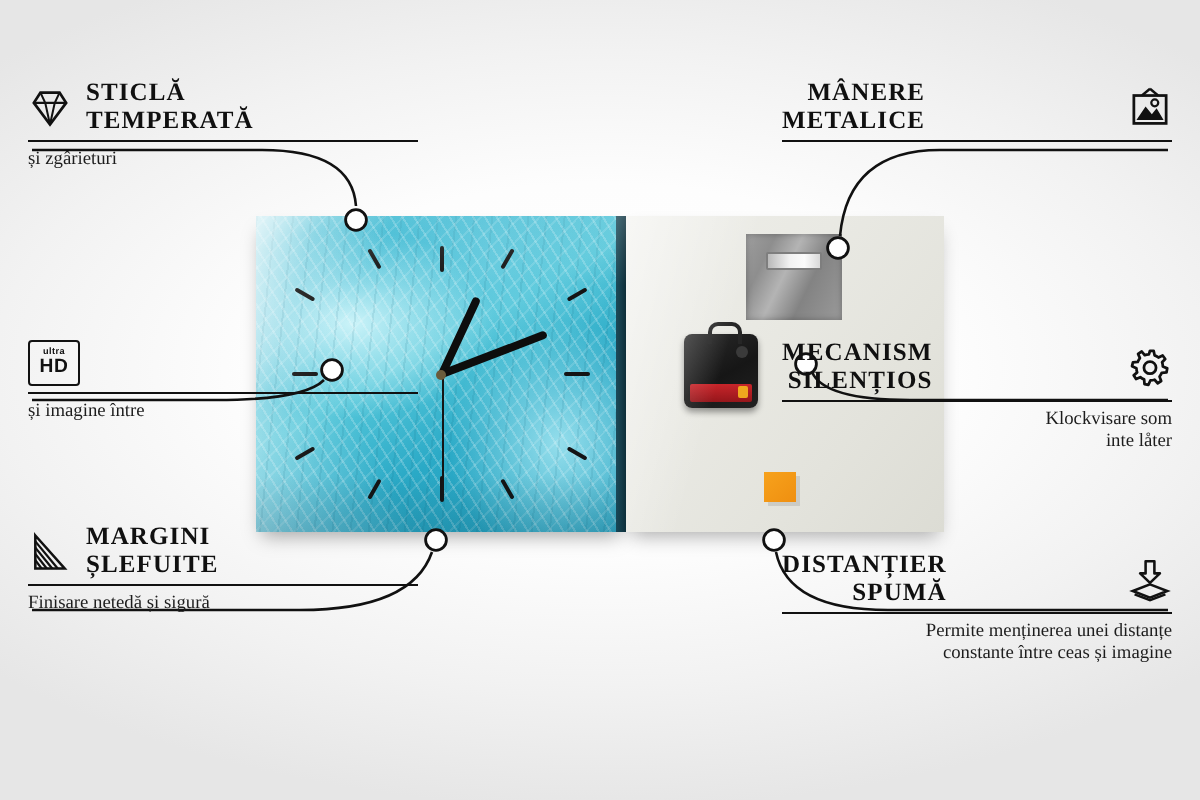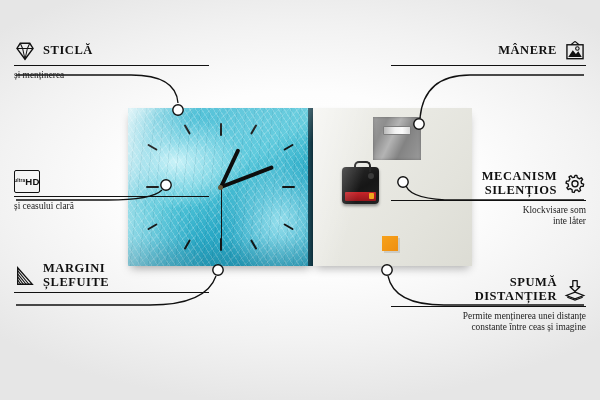--- a/index.html
+++ b/index.html
@@ -119,26 +119,26 @@
   .feat .title{
     font-size:12.5px;font-weight:bold;letter-spacing:.55px;color:#101010;
     line-height:13.5px;text-transform:uppercase;
   }
   .feat .rule{height:1px;background:#111;margin:3px 0 4px;}
   .feat .sub{
     font-size:9.4px;line-height:11.4px;color:#1d1d1d;
   }
   .feat.left .head{justify-content:flex-start;}
   .feat.left .title,.feat.left .sub{text-align:left;}
-  .feat.right .head{justify-content:flex-end;}
+  .feat.right .head{justify-content:space-between;}
   .feat.right .title,.feat.right .sub{text-align:right;}
   .icon{width:22px;height:22px;flex:0 0 22px;display:block;}
   .hd{
     width:24px;height:21px;flex:0 0 24px;border:1.4px solid #111;border-radius:2px;
-    display:flex;align-items:center;justify-content:center;line-height:1;
+    display:flex;flex-direction:column;align-items:center;justify-content:center;line-height:1;
   }
   .hd .u{font-size:4.6px;font-weight:bold;letter-spacing:.2px;color:#111;
     font-family:"Liberation Sans",sans-serif;}
   .hd .h{font-size:9.6px;font-weight:bold;letter-spacing:.3px;color:#111;
     font-family:"Liberation Sans",sans-serif;margin-top:.5px;}
 
   
   #f-glass{left:14px;top:40px;}
   #f-print{left:14px;top:170px;}
   #f-edge{left:14px;top:262px;}
@@ -242,59 +242,64 @@
   </svg>
 
   <div class="feat left" id="f-glass">
     <div class="head">
       <svg class="icon" viewBox="0 0 24 24">
         <path d="M3.2 9.2 L12 21 L20.8 9.2 L17.2 3.6 H6.8 Z" fill="none" stroke="#111" stroke-width="1.5"></path>
         <path d="M3.2 9.2 H20.8 M6.8 3.6 L9.4 9.2 L12 21 M17.2 3.6 L14.6 9.2 L12 21 M9.4 9.2 H14.6" fill="none" stroke="#111" stroke-width="1.1"></path>
       </svg>
       <div>
         <div class="title">STICLĂ</div>
-      </div>
-    </div>
-    <div class="rule"></div>
-    <div class="sub">
-      <div>și menținerea</div>
+        <div class="title">TEMPERATĂ</div>
+      </div>
+    </div>
+    <div class="rule"></div>
+    <div class="sub">
+      <div>și zgârieturi</div>
     </div>
   </div>
 
   <div class="feat left" id="f-print">
     <div class="head">
       <div class="hd">
         <span class="u">ultra</span>
         <span class="h">HD</span>
       </div>
     </div>
     <div class="rule"></div>
     <div class="sub">
-      <div>și ceasului clară</div>
+      <div>și imagine între</div>
     </div>
   </div>
 
   <div class="feat left" id="f-edge">
     <div class="head">
       <svg class="icon" viewBox="0 0 24 24">
         <path d="M4 3 L20 21 H4 Z" fill="none" stroke="#111" stroke-width="1.4"></path>
         <path d="M4 6.2 L16.2 21 M4 9.6 L13.2 21 M4 13 L10.2 21 M4 16.4 L7.4 21" stroke="#111" stroke-width="1.25" fill="none"></path>
       </svg>
       <div>
         <div class="title">MARGINI</div>
         <div class="title">ȘLEFUITE</div>
       </div>
     </div>
     <div class="rule"></div>
+    <div class="sub">
+      <div>Finisare netedă și sigură</div>
+    </div>
   </div>
 
   <div class="feat right" id="f-hang">
     <div class="head">
       <div>
         <div class="title">MÂNERE</div>
+        <div class="title">METALICE</div>
       </div>
       <svg class="icon" viewBox="0 0 24 24">
         <path d="M12 1.5 L16.4 5.2 M12 1.5 L7.6 5.2" fill="none" stroke="#111" stroke-width="1.3"></path>
         <rect x="3.2" y="5.2" width="17.6" height="15.2" fill="none" stroke="#111" stroke-width="1.5"></rect>
         <path d="M4.6 18.6 L9.6 11.2 L13 15.4 L15.6 12.2 L19.4 18.6 Z" fill="#111"></path>
         <circle cx="14.6" cy="9.2" r="1.9" fill="none" stroke="#111" stroke-width="1.2"></circle>
       </svg>
     </div>
     <div class="rule"></div>
   </div>
@@ -318,22 +323,22 @@
     <div class="rule"></div>
     <div class="sub">
       <div>Klockvisare som</div>
       <div>inte låter</div>
     </div>
   </div>
 
   <div class="feat right" id="f-foam">
     <div class="head">
       <div>
+        <div class="title">DISTANȚIER</div>
         <div class="title">SPUMĂ</div>
-        <div class="title">DISTANȚIER</div>
       </div>
       <svg class="icon" viewBox="0 0 24 24">
         <path d="M9.6 1.8 H14.4 V8.4 H17.4 L12 13.6 L6.6 8.4 H9.6 Z" fill="none" stroke="#111" stroke-width="1.4" stroke-linejoin="round"></path>
         <path d="M12 14.4 L21.4 18 L12 21.6 L2.6 18 Z" fill="none" stroke="#111" stroke-width="1.4"></path>
         <path d="M3.6 19.9 L12 23 L20.4 19.9" fill="none" stroke="#111" stroke-width="1.3"></path>
       </svg>
     </div>
     <div class="rule"></div>
     <div class="sub">
       <div>Permite menținerea unei distanțe</div>

